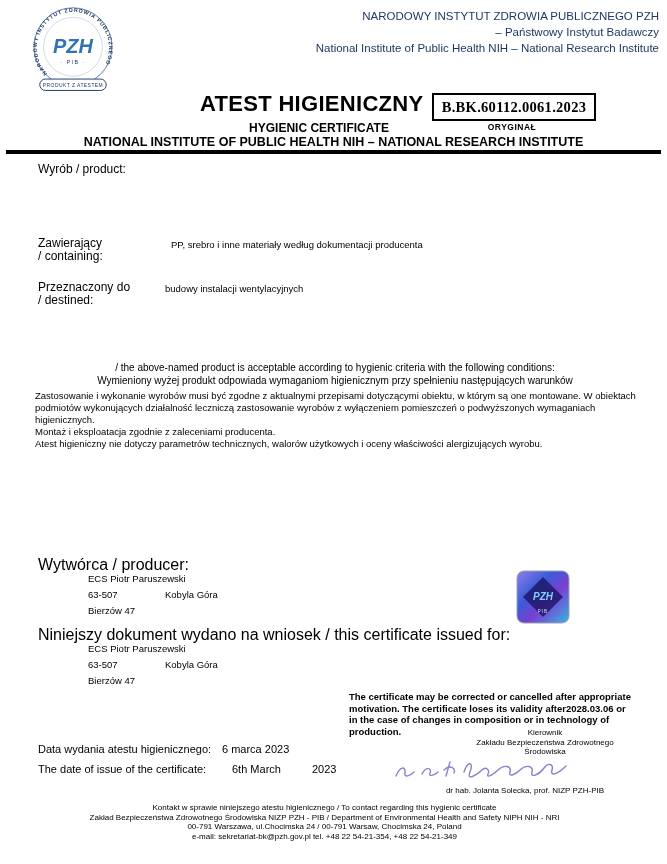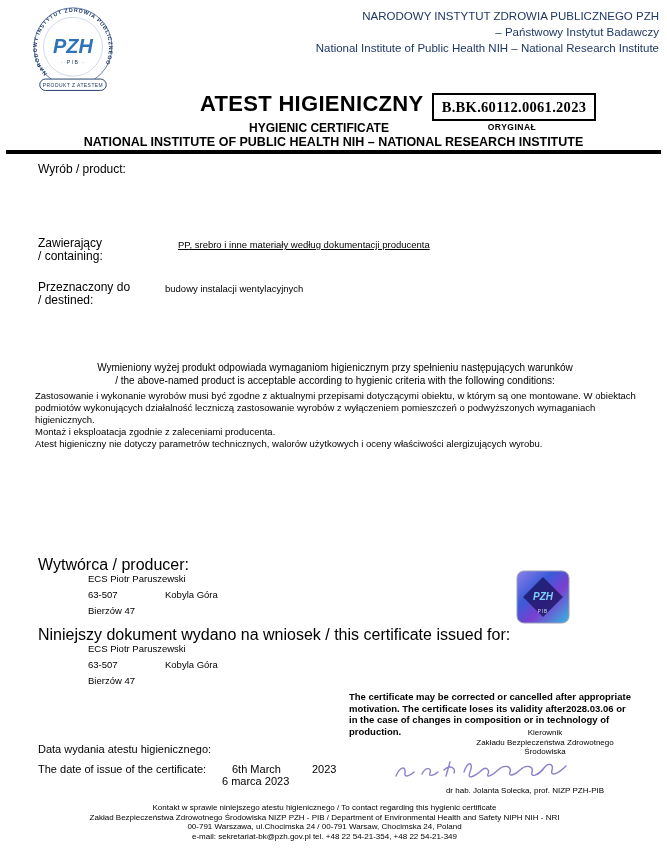--- a/index.html
+++ b/index.html
@@ -85,31 +85,31 @@
   <div class="abs subtitle" style="left:104px; top:121px; width:430px;">HYGIENIC CERTIFICATE</div>
   <div class="abs institute-line" style="left:0; top:135px; width:667px;">NATIONAL INSTITUTE OF PUBLIC HEALTH NIH – NATIONAL RESEARCH INSTITUTE</div>
   <div class="abs thick-rule" style="left:6px; right:6px; top:150px;"></div>
 
   <div class="abs field-label" style="left:38px; top:163px;">Wyrób / product:</div>
 
   <div class="abs" style="left:38px; top:237px;">
     <div class="field-label">Zawierający</div>
     <div class="field-label">/ containing:</div>
   </div>
-  <div class="abs field-value" style="left:178px; top:239px; width:480px;text-decoration:underline;">PP, srebro i inne materiały według dokumentacji producenta</div>
+  <div class="abs field-value" style="left:171px; top:239px; width:480px;">PP, srebro i inne materiały według dokumentacji producenta</div>
 
   <div class="abs" style="left:38px; top:281px;">
     <div class="field-label">Przeznaczony do</div>
     <div class="field-label">/ destined:</div>
   </div>
   <div class="abs field-value" style="left:165px; top:283px; width:480px;">budowy instalacji wentylacyjnych</div>
 
   <div class="abs cond-intro" style="left:30px; top:362px; width:610px;">
+    <div>/ the above-named product is acceptable according to hygienic criteria with the following conditions:</div>
     <div>Wymieniony wyżej produkt odpowiada wymaganiom higienicznym przy spełnieniu następujących warunków</div>
-    <div>/ the above-named product is acceptable according to hygienic criteria with the following conditions:</div>
   </div>
 
   <div class="abs cond-body" style="left:35px; top:390px; width:606px;">
     <div>Zastosowanie i wykonanie wyrobów musi być zgodne z aktualnymi przepisami dotyczącymi obiektu, w którym są one montowane. W obiektach podmiotów wykonujących działalność leczniczą zastosowanie wyrobów z wyłączeniem pomieszczeń o podwyższonych wymaganiach higienicznych.</div>
     <div>Montaż i eksploatacja zgodnie z zaleceniami producenta.</div>
     <div>Atest higieniczny nie dotyczy parametrów technicznych, walorów użytkowych i oceny właściwości alergizujących wyrobu.</div>
   </div>
 
   <div class="abs block-label" style="left:38px; top:556px;">Wytwórca / producer:</div>
   <div class="abs block-line" style="left:88px; top:573px;">ECS Piotr Paruszewski</div>
@@ -136,21 +136,21 @@
 
   <div class="abs block-label" style="left:38px; top:626px;">Niniejszy dokument wydano na wniosek / this certificate issued for:</div>
   <div class="abs block-line" style="left:88px; top:643px;">ECS Piotr Paruszewski</div>
   <div class="abs block-line" style="left:88px; top:659px;">63-507</div>
   <div class="abs block-line" style="left:165px; top:659px;">Kobyla Góra</div>
   <div class="abs block-line" style="left:88px; top:675px;">Bierzów 47</div>
 
   <div class="abs validity" style="left:349px; top:691px; width:284px;">The certificate may be corrected or cancelled after appropriate motivation. The certificate loses its validity after2028.03.06  or in the case of changes in composition or in technology of production.</div>
 
   <div class="abs date-line" style="left:38px; top:743px;">Data wydania atestu higienicznego:</div>
-  <div class="abs date-line" style="left:222px; top:743px;margin-top:32px;">6 marca 2023</div>
+  <div class="abs date-line" style="left:222px; top:743px;">6 marca 2023</div>
   <div class="abs date-line" style="left:38px; top:763px;">The date of issue of the certificate:</div>
   <div class="abs date-line" style="left:232px; top:763px;">6th March</div>
   <div class="abs date-line" style="left:312px; top:763px;">2023</div>
 
   <div class="abs" style="left:430px; top:728px; width:230px;">
     <div class="sig-role">Kierownik</div>
     <div class="sig-role">Zakładu Bezpieczeństwa Zdrowotnego</div>
     <div class="sig-role">Środowiska</div>
   </div>
 

